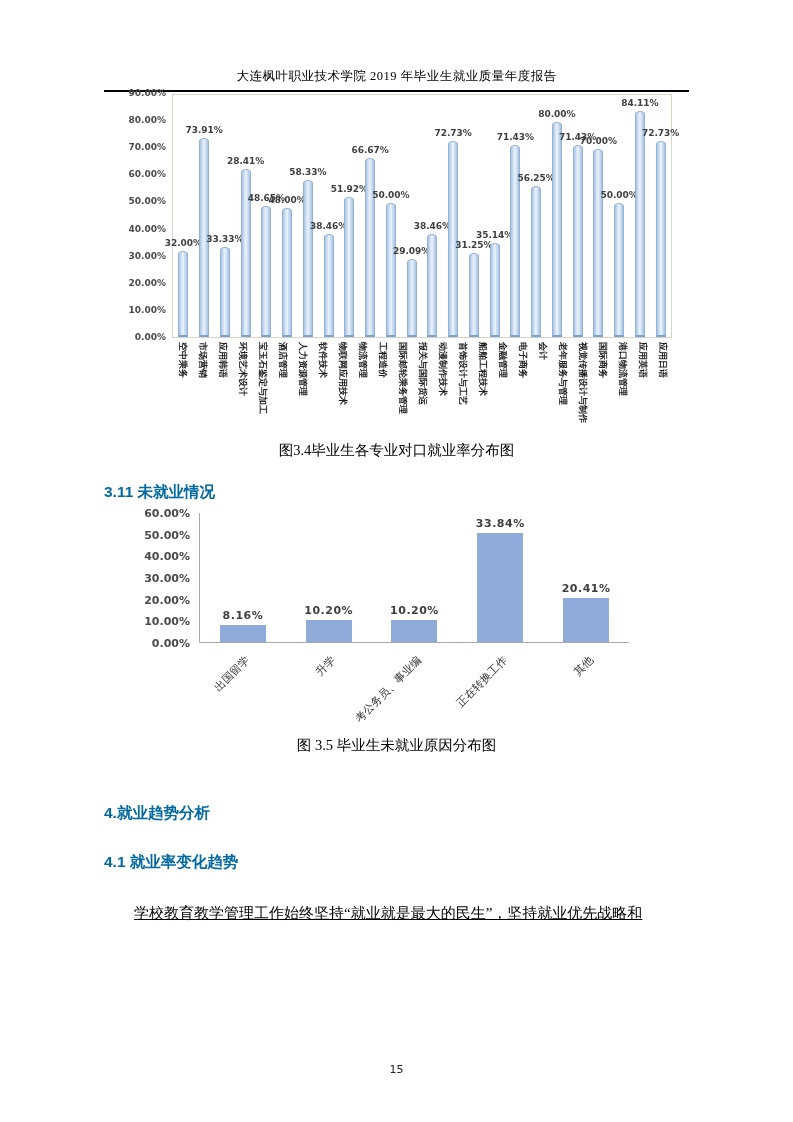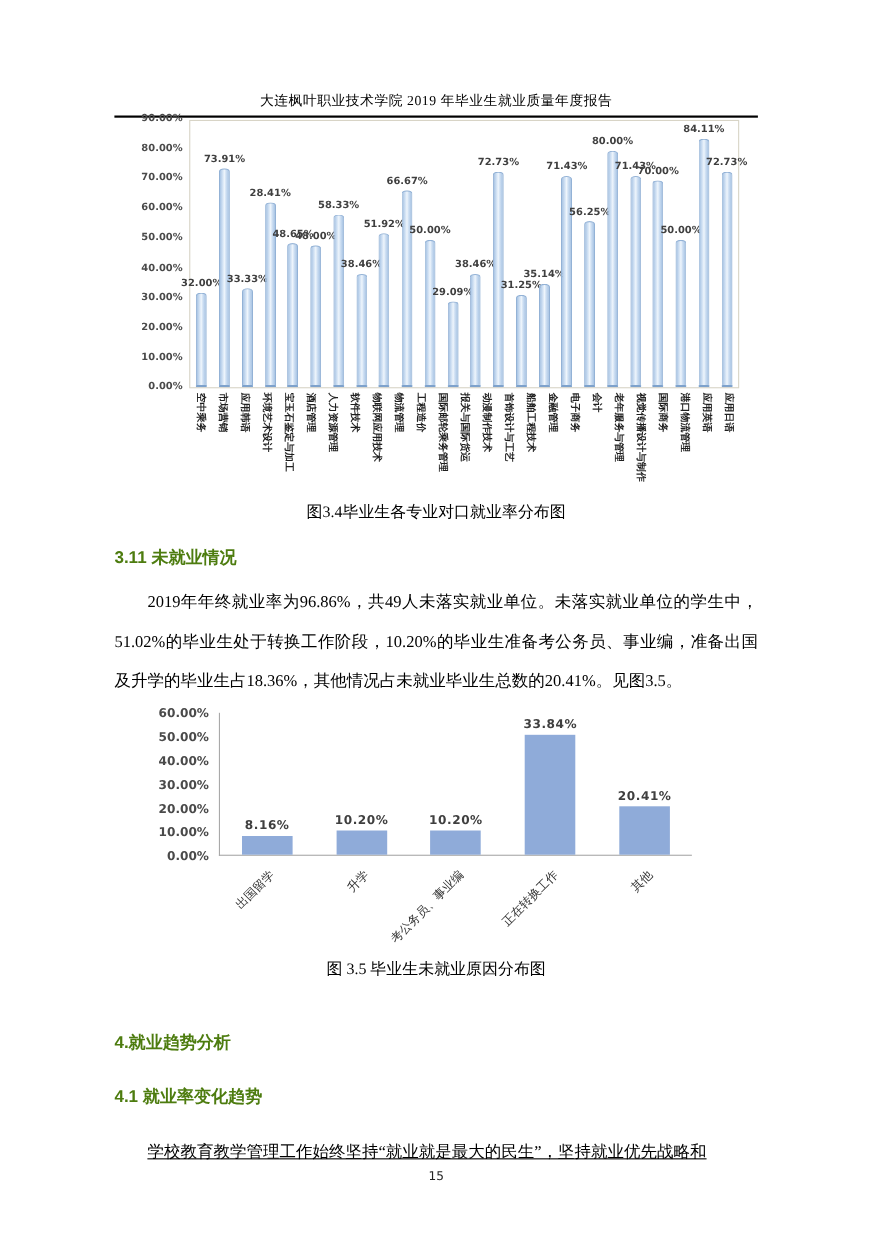--- a/index.html
+++ b/index.html
@@ -1,18 +1,18 @@
 <!DOCTYPE html>
 <html><head>
 <meta charset="utf-8">
 <style>
   html,body{margin:0;padding:0;background:#888;}
   .page{width:793px;height:1122px;background:#ffffff;position:relative;margin:0 auto;overflow:hidden;
         font-family:"Liberation Serif", serif;color:#000;}
-  .content{position:absolute;left:104px;top:16px;width:585px;}
+  .content{position:absolute;left:104px;top:0;width:585px;}
 
   
   .header{padding-top:66px;padding-bottom:5px;border-bottom:2px solid #000;text-align:center;}
   .header-title{font-size:12.5px;letter-spacing:0.5px;}
 
   
   .chart{position:relative;}
   .ytick{position:absolute;text-align:right;font-family:"DejaVu Sans", sans-serif;font-weight:bold;color:#4a4a4a;}
   .slot{flex:1;position:relative;display:flex;align-items:flex-end;justify-content:center;}
   .val-label{position:absolute;left:50%;transform:translateX(-50%);white-space:nowrap;
@@ -43,21 +43,21 @@
   .chart2 .val-label{font-size:11px;letter-spacing:0.5px;}
   .chart2 .xlabels{position:absolute;left:95px;top:142px;width:430px;display:flex;}
   .chart2 .xslot{flex:1;position:relative;height:75px;}
   .chart2 .xlab{position:absolute;top:8px;right:50%;transform-origin:100% 0;transform:rotate(-45deg);
                 white-space:nowrap;font-size:11px;color:#333;font-family:"Liberation Serif", serif;}
 
   
   .caption{text-align:center;font-size:14.5px;}
   .caption1{margin-top:4px;}
   .caption2{margin-top:8px;}
-  .heading{font-family:"Liberation Sans", sans-serif;font-weight:bold;font-size:15.5px;color:#4d7c0f;}
+  .heading{font-family:"Liberation Sans", sans-serif;font-weight:bold;font-size:15.5px;color:#0369a1;}
   .h311{margin-top:22px;}
   .h4{margin-top:48px;}
   .h41{margin-top:28px;}
   .para{font-size:15px;line-height:36px;text-align:justify;text-indent:2em;}
   .para1{margin-top:12px;}
   .para2{margin-top:22px;text-decoration:underline;}
   .pagenum{position:absolute;bottom:46px;left:0;width:100%;text-align:center;font-size:11px;
            font-family:"DejaVu Sans", sans-serif;color:#222;}
 </style>
 </head>
@@ -257,21 +257,20 @@
           <div class="xslot">
             <span class="xlab">应用日语</span>
           </div>
         </div>
     </div>
 
     <div class="caption caption1">图3.4毕业生各专业对口就业率分布图</div>
 
     <div class="heading h311">3.11 未就业情况</div>
 
-    <div class="para para1">2019年年终就业率为96.86%，共49人未落实就业单位。未落实就业单位的学生中，51.02%的毕业生处于转换工作阶段，10.20%的毕业生准备考公务员、事业编，准备出国及升学的毕业生占18.36%，其他情况占未就业毕业生总数的20.41%。见图3.5。</div>
 
     <div class="chart chart2" id="chart2">
       <div class="yticks">
           <span class="ytick" style="top: 4px;">60.00%</span>
           <span class="ytick" style="top: 25.6667px;">50.00%</span>
           <span class="ytick" style="top: 47.3333px;">40.00%</span>
           <span class="ytick" style="top: 69px;">30.00%</span>
           <span class="ytick" style="top: 90.6667px;">20.00%</span>
           <span class="ytick" style="top: 112.333px;">10.00%</span>
           <span class="ytick" style="top: 134px;">0.00%</span>

